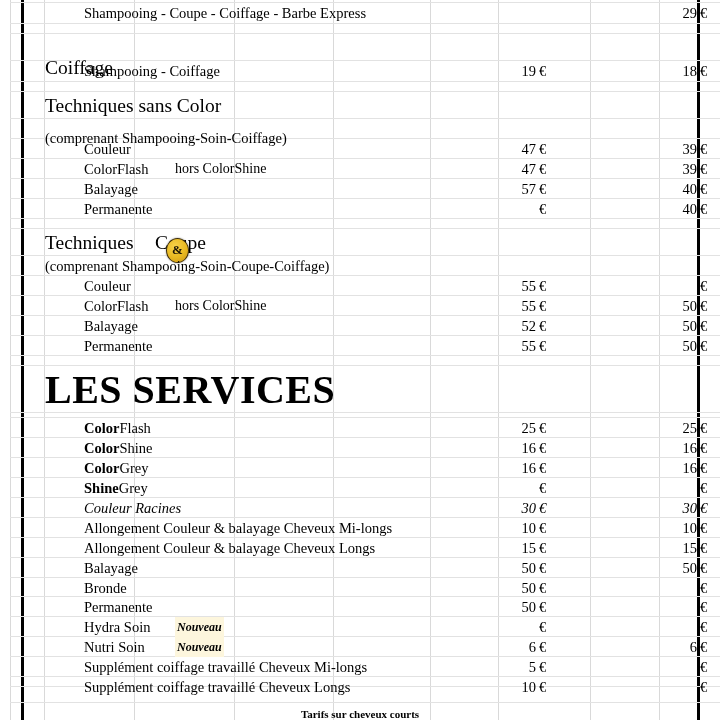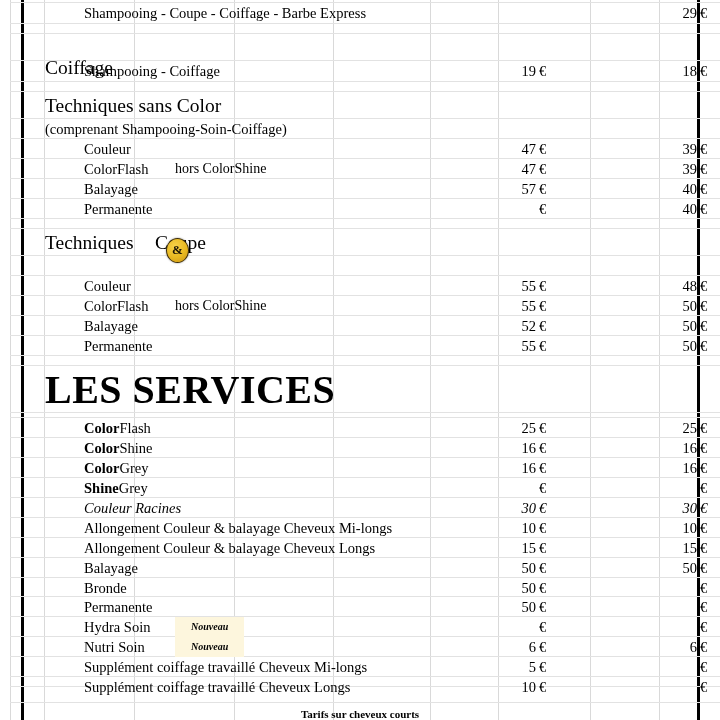--- a/index.html
+++ b/index.html
@@ -21,22 +21,22 @@
   .row{position:absolute;left:0;right:0;height:20px;margin-left:39px;}
   .label{
     position:absolute;left:45px;top:0;height:20px;line-height:20px;
     font-size:14.5px;white-space:nowrap;
   }
   .note{
     position:absolute;left:136px;top:0;height:20px;line-height:20px;
     font-size:14px;white-space:nowrap;
   }
   .note.nouveau{
-    font-style:italic;font-weight:bold;font-size:10px;
-    background:#fdf6dd;padding:0 16px;
+    font-style:italic;font-weight:bold;font-size:12px;
+    background:#fdf6dd;padding:0 2px;
   }
   .p1{
     position:absolute;left:380px;width:117px;top:0;height:20px;line-height:20px;
     text-align:right;font-size:14.5px;
   }
   .e1{
     position:absolute;left:500px;top:0;height:20px;line-height:20px;
     font-size:14.5px;
   }
   .p2{
@@ -145,21 +145,21 @@
 
   <div class="row" style="top:61px;">
     <span class="label">Shampooing - Coiffage</span>
     <span class="p1">19</span>
     <span class="e1">€</span>
     <span class="p2">18</span>
     <span class="e2">€</span>
   </div>
 
   <div class="sect" style="top:92px;">Techniques sans Color</div>
-  <div class="subsect" style="top:119px;text-align:right;">(comprenant Shampooing-Soin-Coiffage)</div>
+  <div class="subsect" style="top:128px;text-align:right;">(comprenant Shampooing-Soin-Coiffage)</div>
 
   <div class="row" style="top:139px;">
     <span class="label">Couleur</span>
     <span class="p1">47</span>
     <span class="e1">€</span>
     <span class="p2">39</span>
     <span class="e2">€</span>
   </div>
   <div class="row" style="top:159px;">
     <span class="label">ColorFlash</span>
@@ -180,26 +180,26 @@
     <span class="label">Permanente</span>
     <span class="p1"></span>
     <span class="e1">€</span>
     <span class="p2">40</span>
     <span class="e2">€</span>
   </div>
 
   <div class="sect" style="top:229px;left:45px;">Techniques</div>
   <div class="sect" style="top:229px;left:155px;">Coupe</div>
   <div class="amp-badge" style="top:238px;left:166px;">&amp;</div>
+  <div class="subsect" style="top:256px;">(comprenant Shampooing-Soin-Coupe-Coiffage)</div>
 
   <div class="row" style="top:276px;">
     <span class="label">Couleur</span>
     <span class="p1">55</span>
     <span class="e1">€</span>
-    <span class="p2">48</span>
     <span class="e2">€</span>
   </div>
   <div class="row" style="top:296px;">
     <span class="label">ColorFlash</span>
     <span class="note">hors ColorShine</span>
     <span class="p1">55</span>
     <span class="e1">€</span>
     <span class="p2">50</span>
     <span class="e2">€</span>
   </div>

